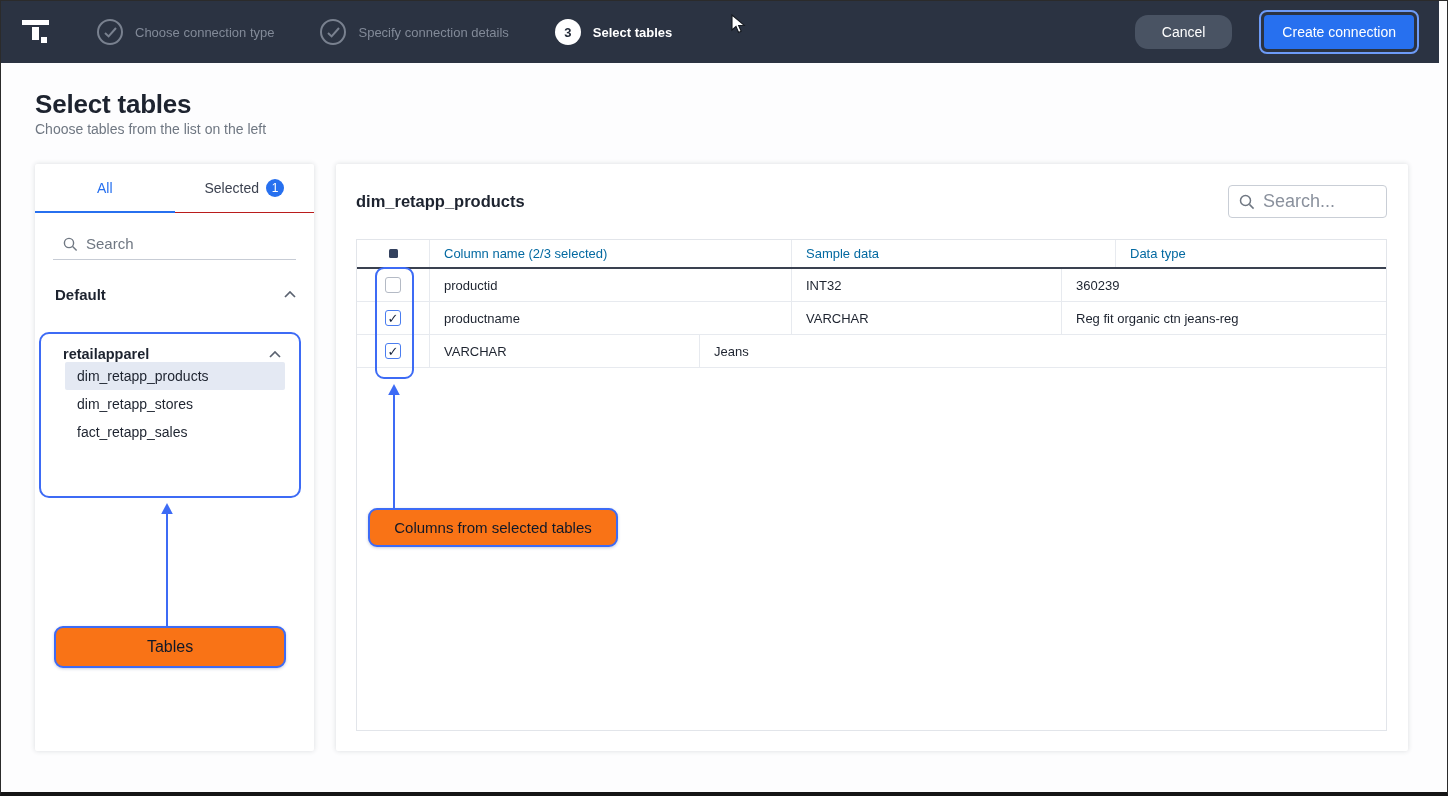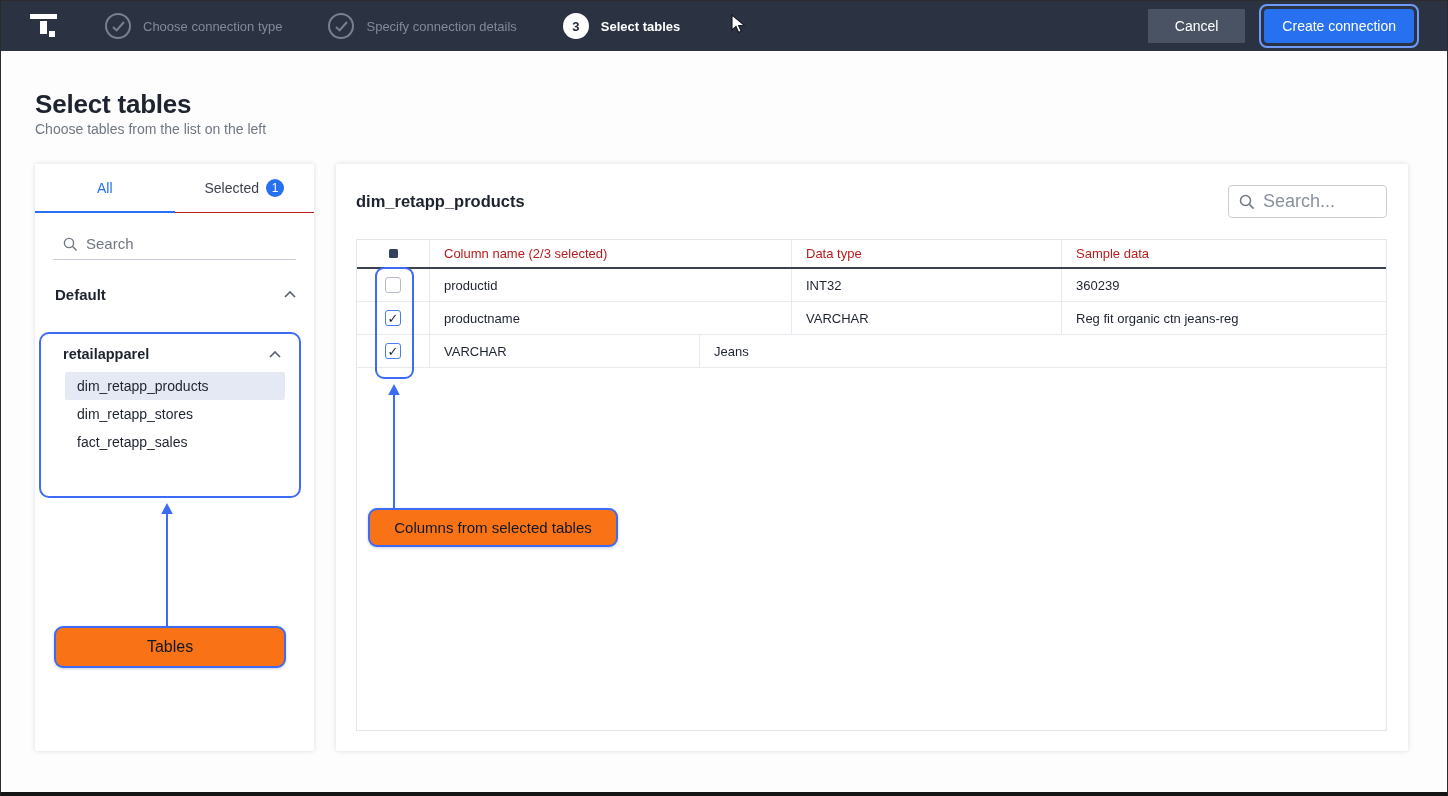--- a/index.html
+++ b/index.html
@@ -14,46 +14,46 @@
     width: 1448px;
     height: 796px;
     background: #fdfdfe;
     border: 1px solid #2b2b2b;
     border-bottom: 4px solid #151515;
     overflow: hidden;
   }
 
   
   .topbar {
-    position: absolute; top: 0; left: 0; right: 0; height: 50px;
+    position: absolute; top: 0; left: 0; right: 8px; height: 62px;
     background: #2b3342;
     display: flex; align-items: center;
-    padding: 0 28px;
+    padding: 0 20px;
   }
   .logo { width: 30px; height: 26px; margin-right: 46px; flex: 0 0 auto; }
   .steps { display: flex; align-items: center; gap: 46px; }
   .step { display: flex; align-items: center; gap: 12px; }
   .step-circle {
     width: 26px; height: 26px; border-radius: 50%;
     display: flex; align-items: center; justify-content: center;
     font-size: 14px;
   }
   .step.done .step-circle { border: 2px solid #79818f; color: #79818f; }
   .step.done .step-label { color: #828a98; font-size: 13px; }
   .step.active .step-circle { background: #ffffff; color: #222a38; font-weight: bold; font-size: 13px; }
   .step.active .step-label { color: #ffffff; font-size: 13px; font-weight: bold; }
 
   .topbar-actions { margin-left: auto; display: flex; align-items: center; gap: 14px; }
   .btn-cancel {
-    background: #495363; color: #ffffff; border: none; border-radius: 0;
+    background: #495363; color: #ffffff; border: none; border-radius: 13px;
     font-size: 14px; padding: 9px 27px; cursor: pointer;
     font-family: inherit;
   }
   .btn-create-ring {
-    border: 2px solid #6d9bf7; border-radius: 8px; padding: 3px;
+    border: 2px solid #6d9bf7; border-radius: 8px; padding: 3px; margin-left: 13px;
   }
   .btn-create {
     background: #2770ef; color: #ffffff; border: none; border-radius: 4px;
     font-size: 14px; padding: 9px 18px; cursor: pointer;
     font-family: inherit;
   }
 
   
   .page-title {
     position: absolute; left: 34px; top: 88px;
@@ -107,21 +107,21 @@
     margin: 26px 18px 0 20px; cursor: pointer;
   }
   .group-label { font-size: 15px; font-weight: bold; color: #1d232f; }
 
   .schema-outline {
     position: absolute; left: 4px; top: 168px; width: 262px; height: 166px;
     border: 2px solid #3d6bf5; border-radius: 10px;
   }
   .schema-row {
     display: flex; align-items: center; justify-content: space-between;
-    padding: 12px 18px 10px 22px; cursor: pointer;
+    padding: 12px 18px 0 22px; cursor: pointer;
   }
   .schema-label { font-size: 14.5px; font-weight: bold; color: #1d232f; }
   .table-item {
     height: 28px; display: flex; align-items: center;
     margin: 0 14px 0 24px; padding-left: 12px;
     font-size: 14px; color: #1d232f; cursor: pointer; border-radius: 2px;
   }
   .table-item.selected { background: #e4e9f3; }
 
   
@@ -167,21 +167,21 @@
   .g-cell {
     display: flex; align-items: center; padding: 0 14px;
     border-right: 1px solid #e7eaef; font-size: 13px; color: #1d232f;
     overflow: hidden; white-space: nowrap;
   }
   .g-cell:last-child { border-right: none; }
   .c-check  { width: 73px;  justify-content: center; }
   .c-name   { width: 362px; }
   .c-type   { width: 270px; }
   .c-sample { flex: 1; }
-  .g-head .g-cell { color: #b91c1c; font-size: 13px; }
+  .g-head .g-cell { color: #0369a1; font-size: 13px; }
 
   .cb {
     width: 16px; height: 16px; border: 1.5px solid #b4bac5;
     border-radius: 3px; background: #ffffff;
     display: flex; align-items: center; justify-content: center;
     cursor: pointer; font-size: 13px; color: #16233c; font-weight: bold;
   }
   .cb.checked { border-color: #4a7df0; }
   .cb.checked::after { content: "\2713"; line-height: 1; }
   .cb-ind {
@@ -296,22 +296,22 @@
       </svg>
       <input type="text" placeholder="Search..." style="">
     </div>
 
     <div class="grid-table">
       <div class="g-row g-head">
         <div class="g-cell c-check">
           <span class="cb-ind"></span>
         </div>
         <div class="g-cell c-name">Column name (2/3 selected)</div>
+        <div class="g-cell c-sample">Sample data</div>
         <div class="g-cell c-type">Data type</div>
-        <div class="g-cell c-sample">Sample data</div>
       </div>
 
       <div class="g-row g-body">
         <div class="g-cell c-check">
           <span class="cb"></span>
         </div>
         <div class="g-cell c-name">productid</div>
         <div class="g-cell c-type">INT32</div>
         <div class="g-cell c-sample">360239</div>
       </div>

